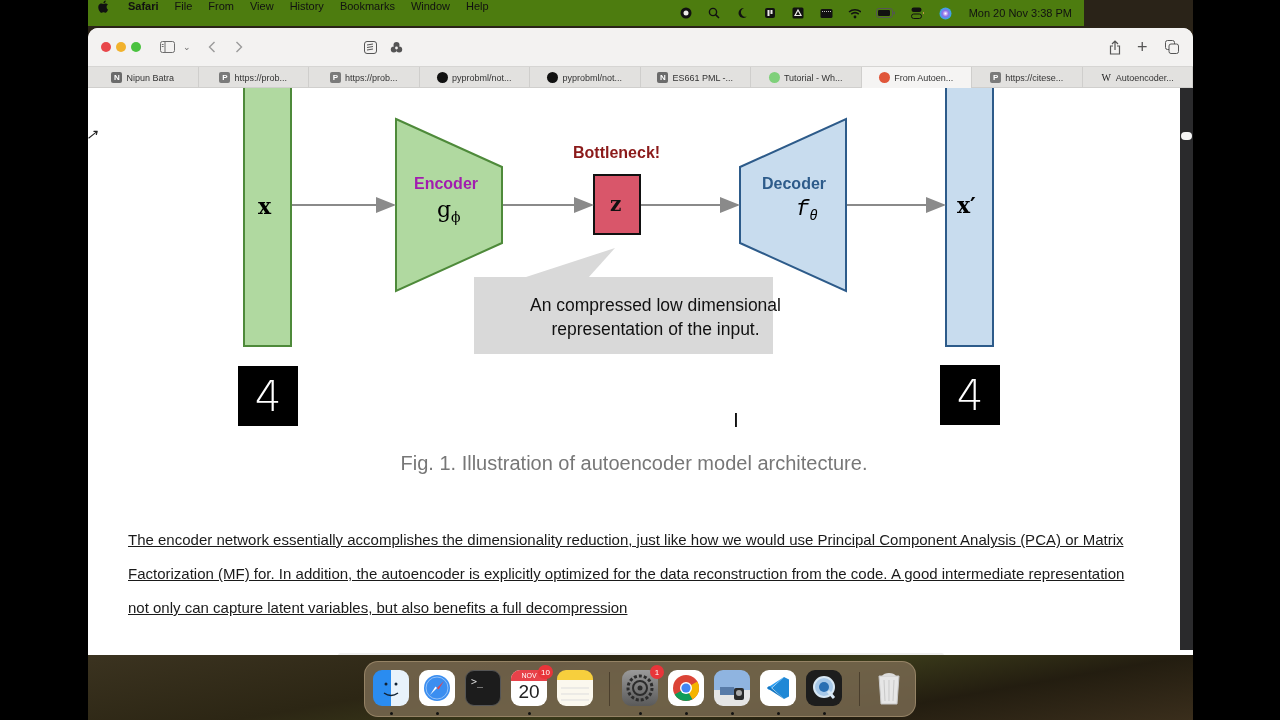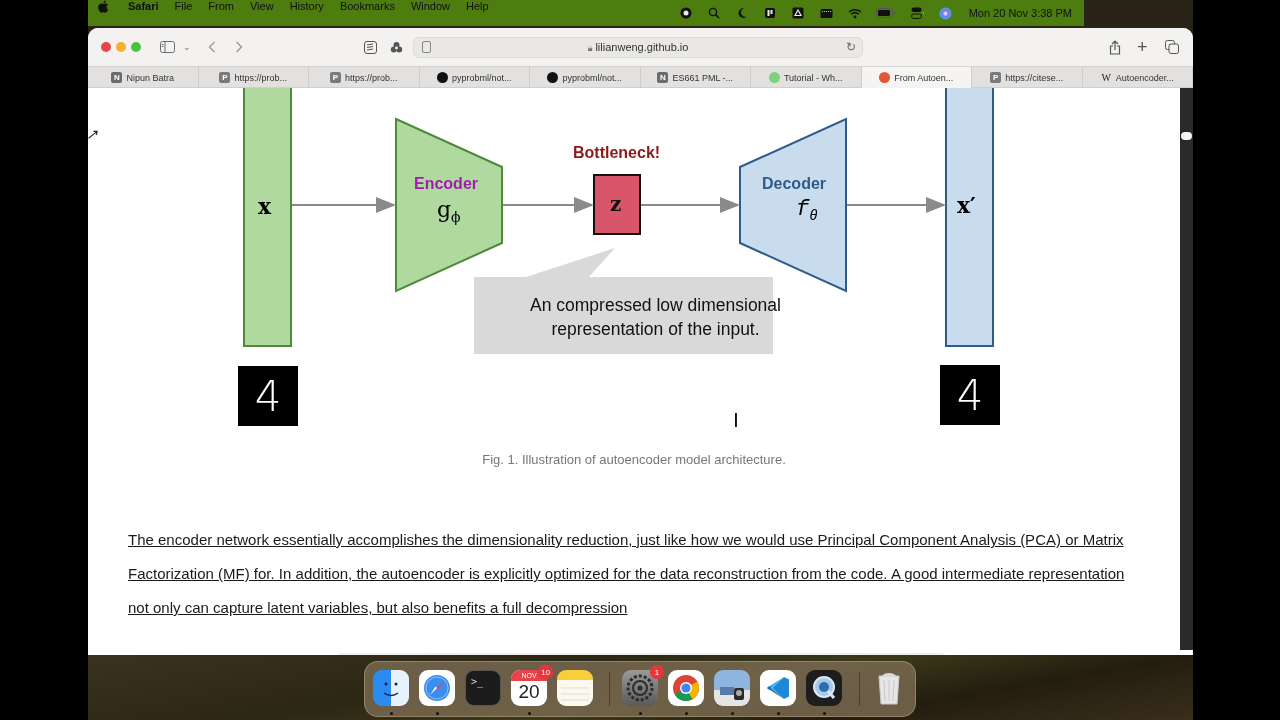--- a/index.html
+++ b/index.html
@@ -37,21 +37,21 @@
   #content { position: absolute; left: 0; top: 60px; width: 1092px; height: 567px; background: #fff; overflow: hidden; }
   #scrollgutter { position: absolute; right: 0; top: 60px; width: 13px; height: 567px; background: #2a2a2c; }
   #scroll-thumb { position: absolute; right: 1px; top: 44px; width: 11px; height: 8px; border-radius: 5px; background: #f5f5f5; }
   #hscroll { position: absolute; left: 250px; top: 625px; width: 606px; height: 5px; background: #f0f0f0; border-radius: 3px; }
   #corner-box { position: absolute; right: 0; top: 622px; width: 13px; height: 10px; background: #fff; }
   #left-glyph { position: absolute; left: -2px; top: 38px; font-size: 14px; font-style: italic; color: #222; }
   
   #diagram { position: absolute; left: 0; top: 0; width: 1092px; height: 360px; }
   .fig-label { position: absolute; font-weight: bold; font-size: 16px; }
   .mnist { position: absolute; width: 60px; height: 60px; background: #000; color: #fff; display: flex; align-items: center; justify-content: center; font-size: 42px; font-family: "DejaVu Sans", sans-serif; font-weight: 200; }
-  #caption { position: absolute; left: 0; width: 1092px; top: 364px; text-align: center; font-size: 13px; color: #777; }
+  #caption { position: absolute; left: 0; width: 1092px; top: 364px; text-align: center; font-size: 20px; color: #777; }
   #para { position: absolute; left: 40px; top: 435px; width: 1000px; font-size: 15px; line-height: 34px; color: #1a1a1a; text-decoration: underline; }
   #para a { color: #1a1a1a; text-decoration: underline; }
   
   #dock { position: absolute; left: 276px; top: 661px; width: 552px; height: 56px; background: rgba(120,104,80,0.85); border-radius: 14px; border: 1px solid rgba(160,140,110,0.8); }
   .dock-app { position: absolute; top: 8px; width: 36px; height: 36px; border-radius: 9px; display: flex; align-items: center; justify-content: center; }
   .dock-dot { position: absolute; top: 50px; width: 3px; height: 3px; border-radius: 50%; background: #111; }
   .dock-badge { position: absolute; top: -5px; right: -6px; min-width: 14px; height: 14px; border-radius: 7px; background: #e8353a; color: #fff; font-size: 8px; display: flex; align-items: center; justify-content: center; padding: 0 3px; margin-left: 21px; }
   .dock-sep { position: absolute; top: 10px; width: 1px; height: 34px; background: rgba(40,30,20,0.5); }
 </style>
 </head>
@@ -182,27 +182,20 @@
       </div>
       <div class="tb-icon" style="left:302px;">
         <svg width="13" height="13">
             <circle cx="6.5" cy="4" r="3" fill="#555"></circle>
             <circle cx="3.8" cy="8.5" r="3" fill="#555"></circle>
             <circle cx="9.2" cy="8.5" r="3" fill="#555"></circle>
             <circle cx="6.5" cy="7" r="1.4" fill="#f3f2f1"></circle>
           </svg>
       </div>
 
-      <div id="url-bar">
-        <span id="url-page-icon"></span>
-        <div id="url-text">
-          <span id="url-lock">🔒︎</span><span>lilianweng.github.io</span>
-        </div>
-        <span id="reload-icon">↻</span>
-      </div>
 
       <div class="tb-icon" style="left:1021px;">
         <svg width="12" height="15">
             <path d="M6 1 V10 M3 4 L6 1 L9 4" stroke="#555" stroke-width="1.2" fill="none"></path>
             <path d="M4 6 H1.5 V14 H10.5 V6 H8" stroke="#555" stroke-width="1.2" fill="none"></path>
           </svg>
       </div>
       <div class="tb-icon" style="left:1049px; font-size:18px; color:#555;">+</div>
       <div class="tb-icon" style="left:1077px;">
         <svg width="14" height="14">

